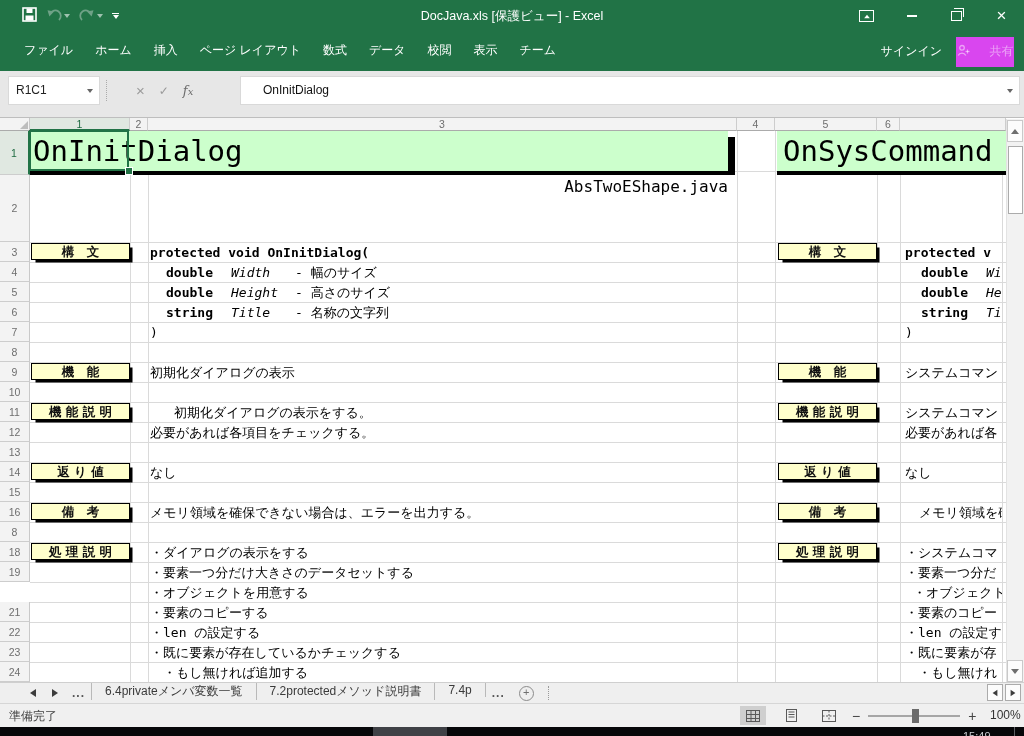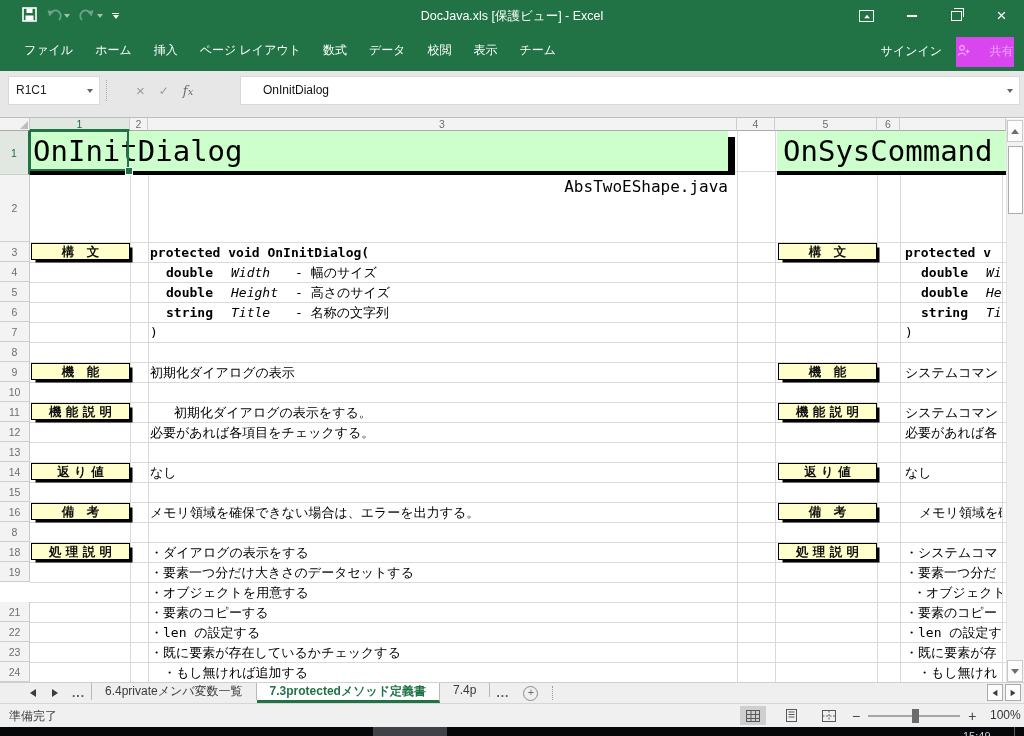--- a/index.html
+++ b/index.html
@@ -339,21 +339,21 @@
   <div class="abs tabbar">
     <span class="tnav" style="padding-left:30px;">
         <span class="tri-l"></span>
       </span>
     <span class="tnav">
         <span class="tri-r"></span>
       </span>
     <span class="tdots">...</span>
     <span id="sheetTabs" style="display:flex;align-items:flex-start;">
         <span class="stab">6.4privateメンバ変数一覧</span>
-        <span class="stab active">7.3protectedメソッド定義書</span>
+        <span class="stab">7.2protectedメソッド説明書</span>
         <span class="stab">7.4p</span>
       </span>
     <span class="tdots">...</span>
     <span class="newsheet">
         <span class="pluscirc">+</span>
       </span>
     <span class="tsep" style="margin-left:14px;"></span>
   </div>
   <div class="tbox" style="left:987px;">
       <span class="tri-l" style="transform:scale(.8);"></span>

